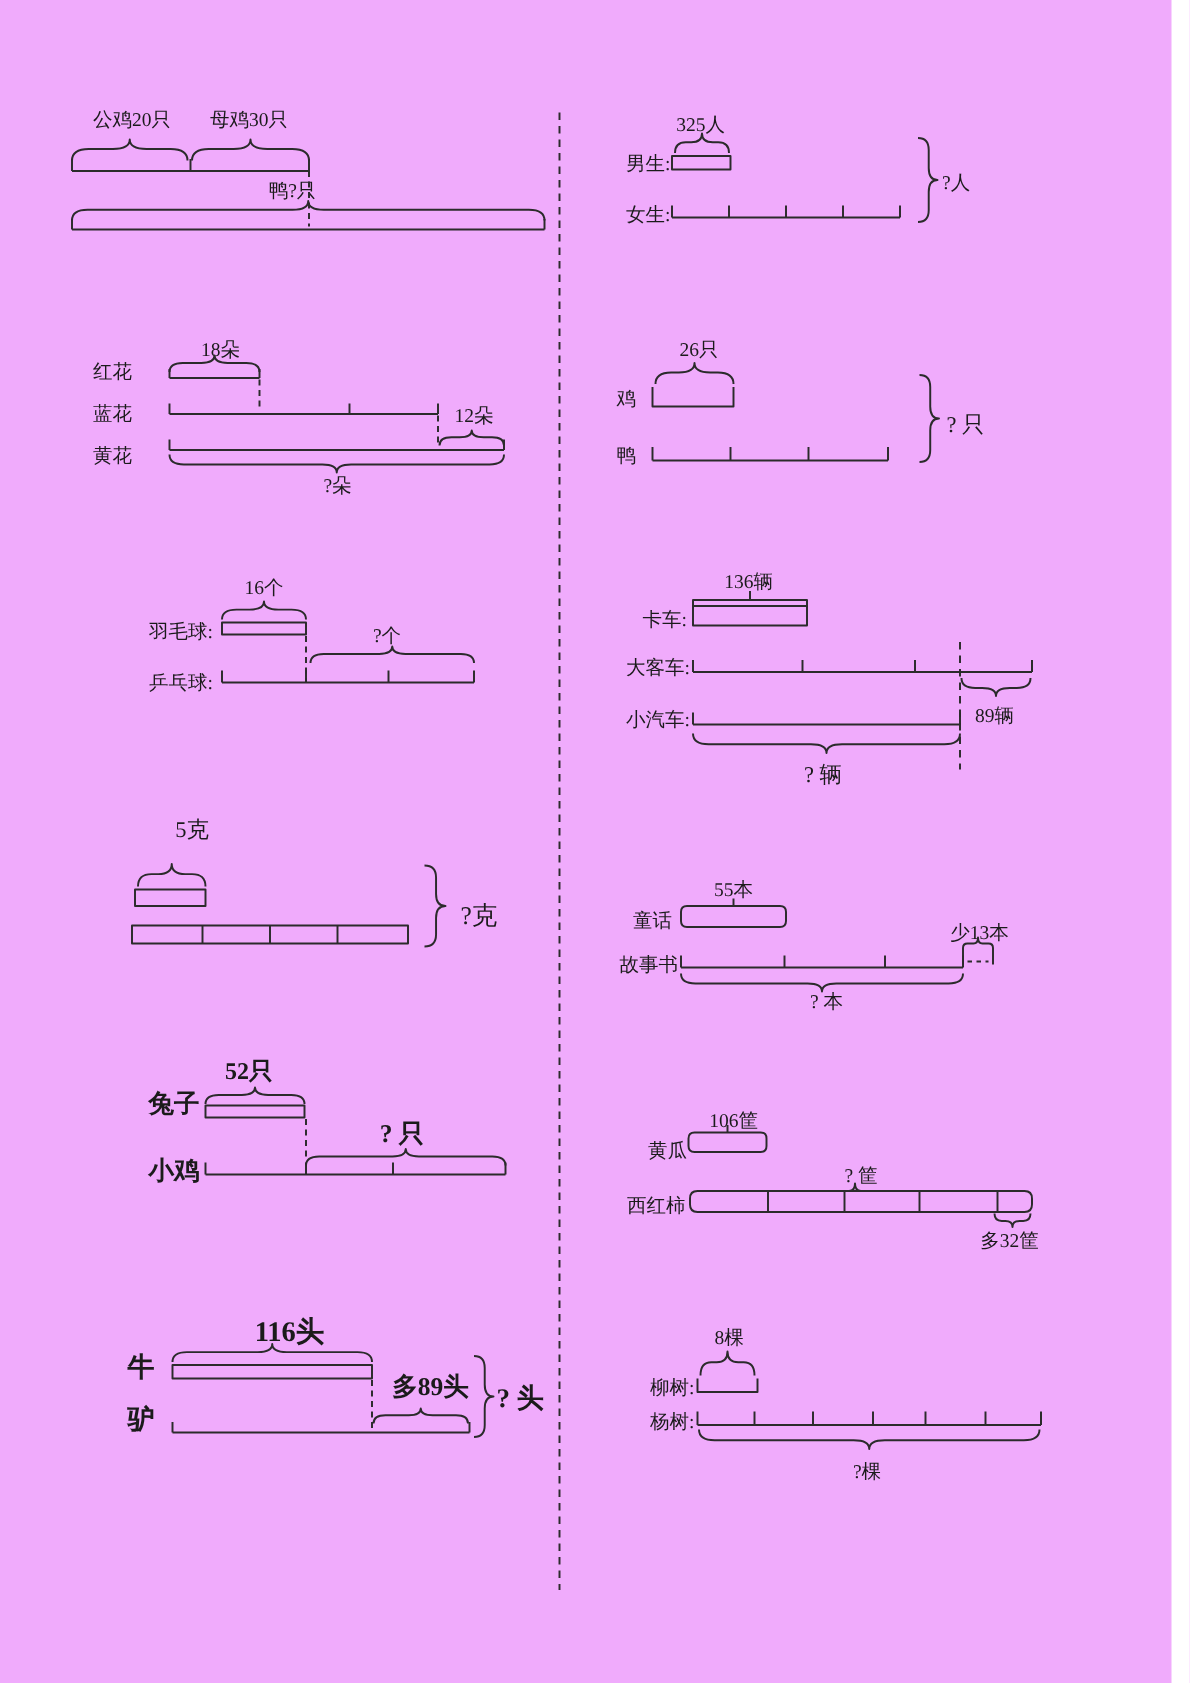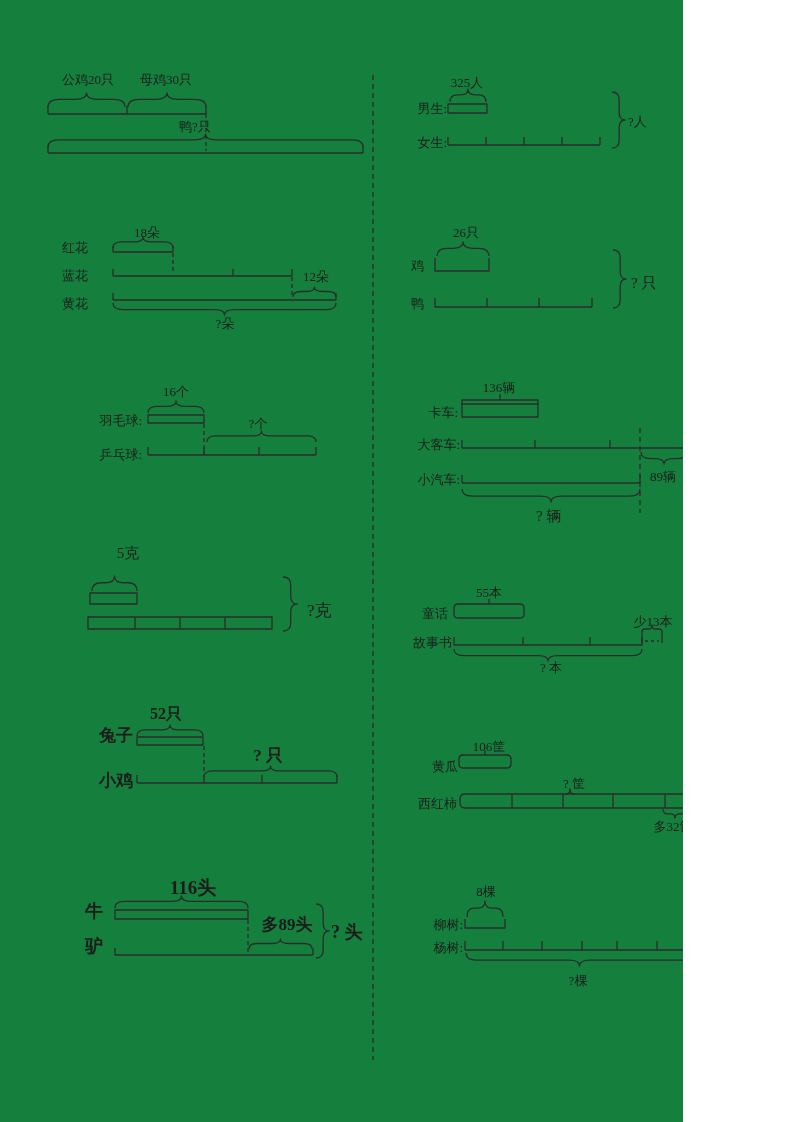--- a/index.html
+++ b/index.html
@@ -1,16 +1,16 @@
 <!DOCTYPE html>
 <html><head>
 <meta charset="utf-8">
 <style>
   html,body{margin:0;padding:0;background:#ffffff;}
-  .page{position:relative;width:683px;height:1122px;background:#15803d;overflow:hidden;
+  .page{position:relative;width:781px;height:1122px;background:#f0abfc;overflow:hidden;
         font-family:"Liberation Serif","DejaVu Serif",serif;}
   svg{display:block;}
   svg path{stroke:#2b2b2b;fill:none;stroke-width:1.3;stroke-linejoin:round;}
   svg text{font-family:"Liberation Serif","DejaVu Serif",serif;fill:#1b1b1b;font-size:13px;}
   .m{text-anchor:middle;}
   .e{text-anchor:end;}
   .f15{font-size:15px;}
   .f17{font-size:17px;}
   .b16{font-size:16px;font-weight:700;}
   .b17{font-size:17px;font-weight:700;}

